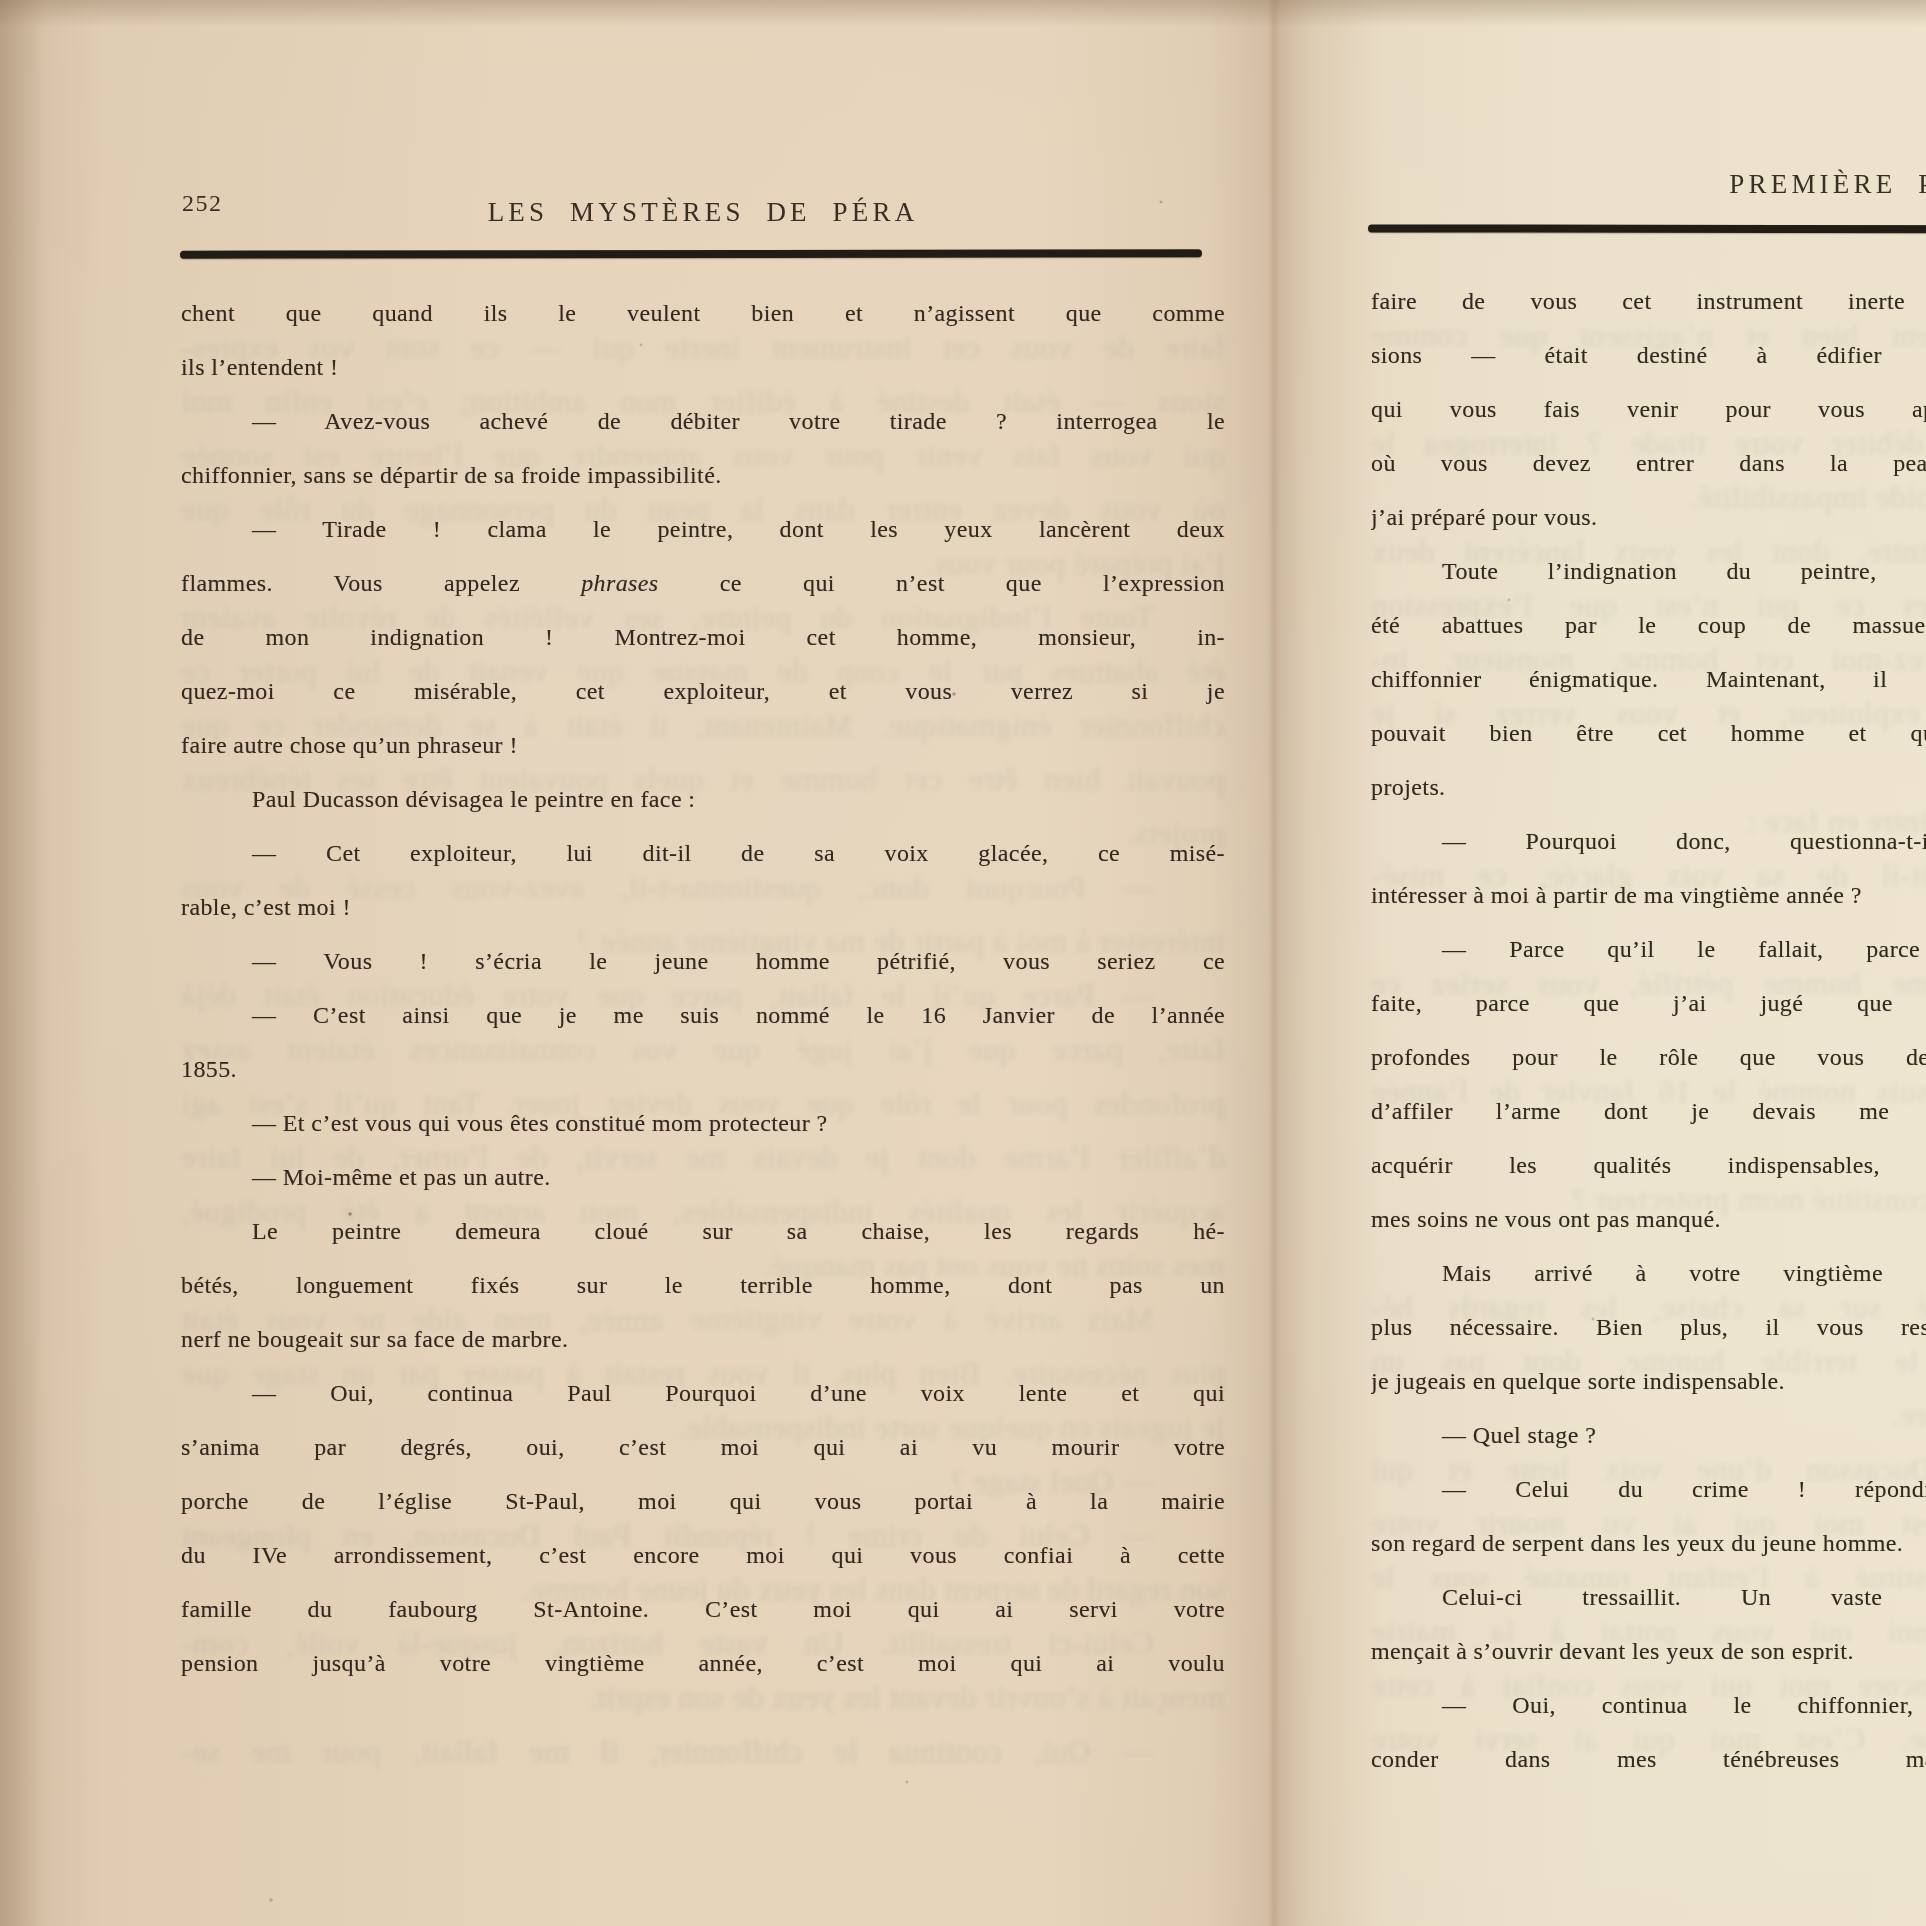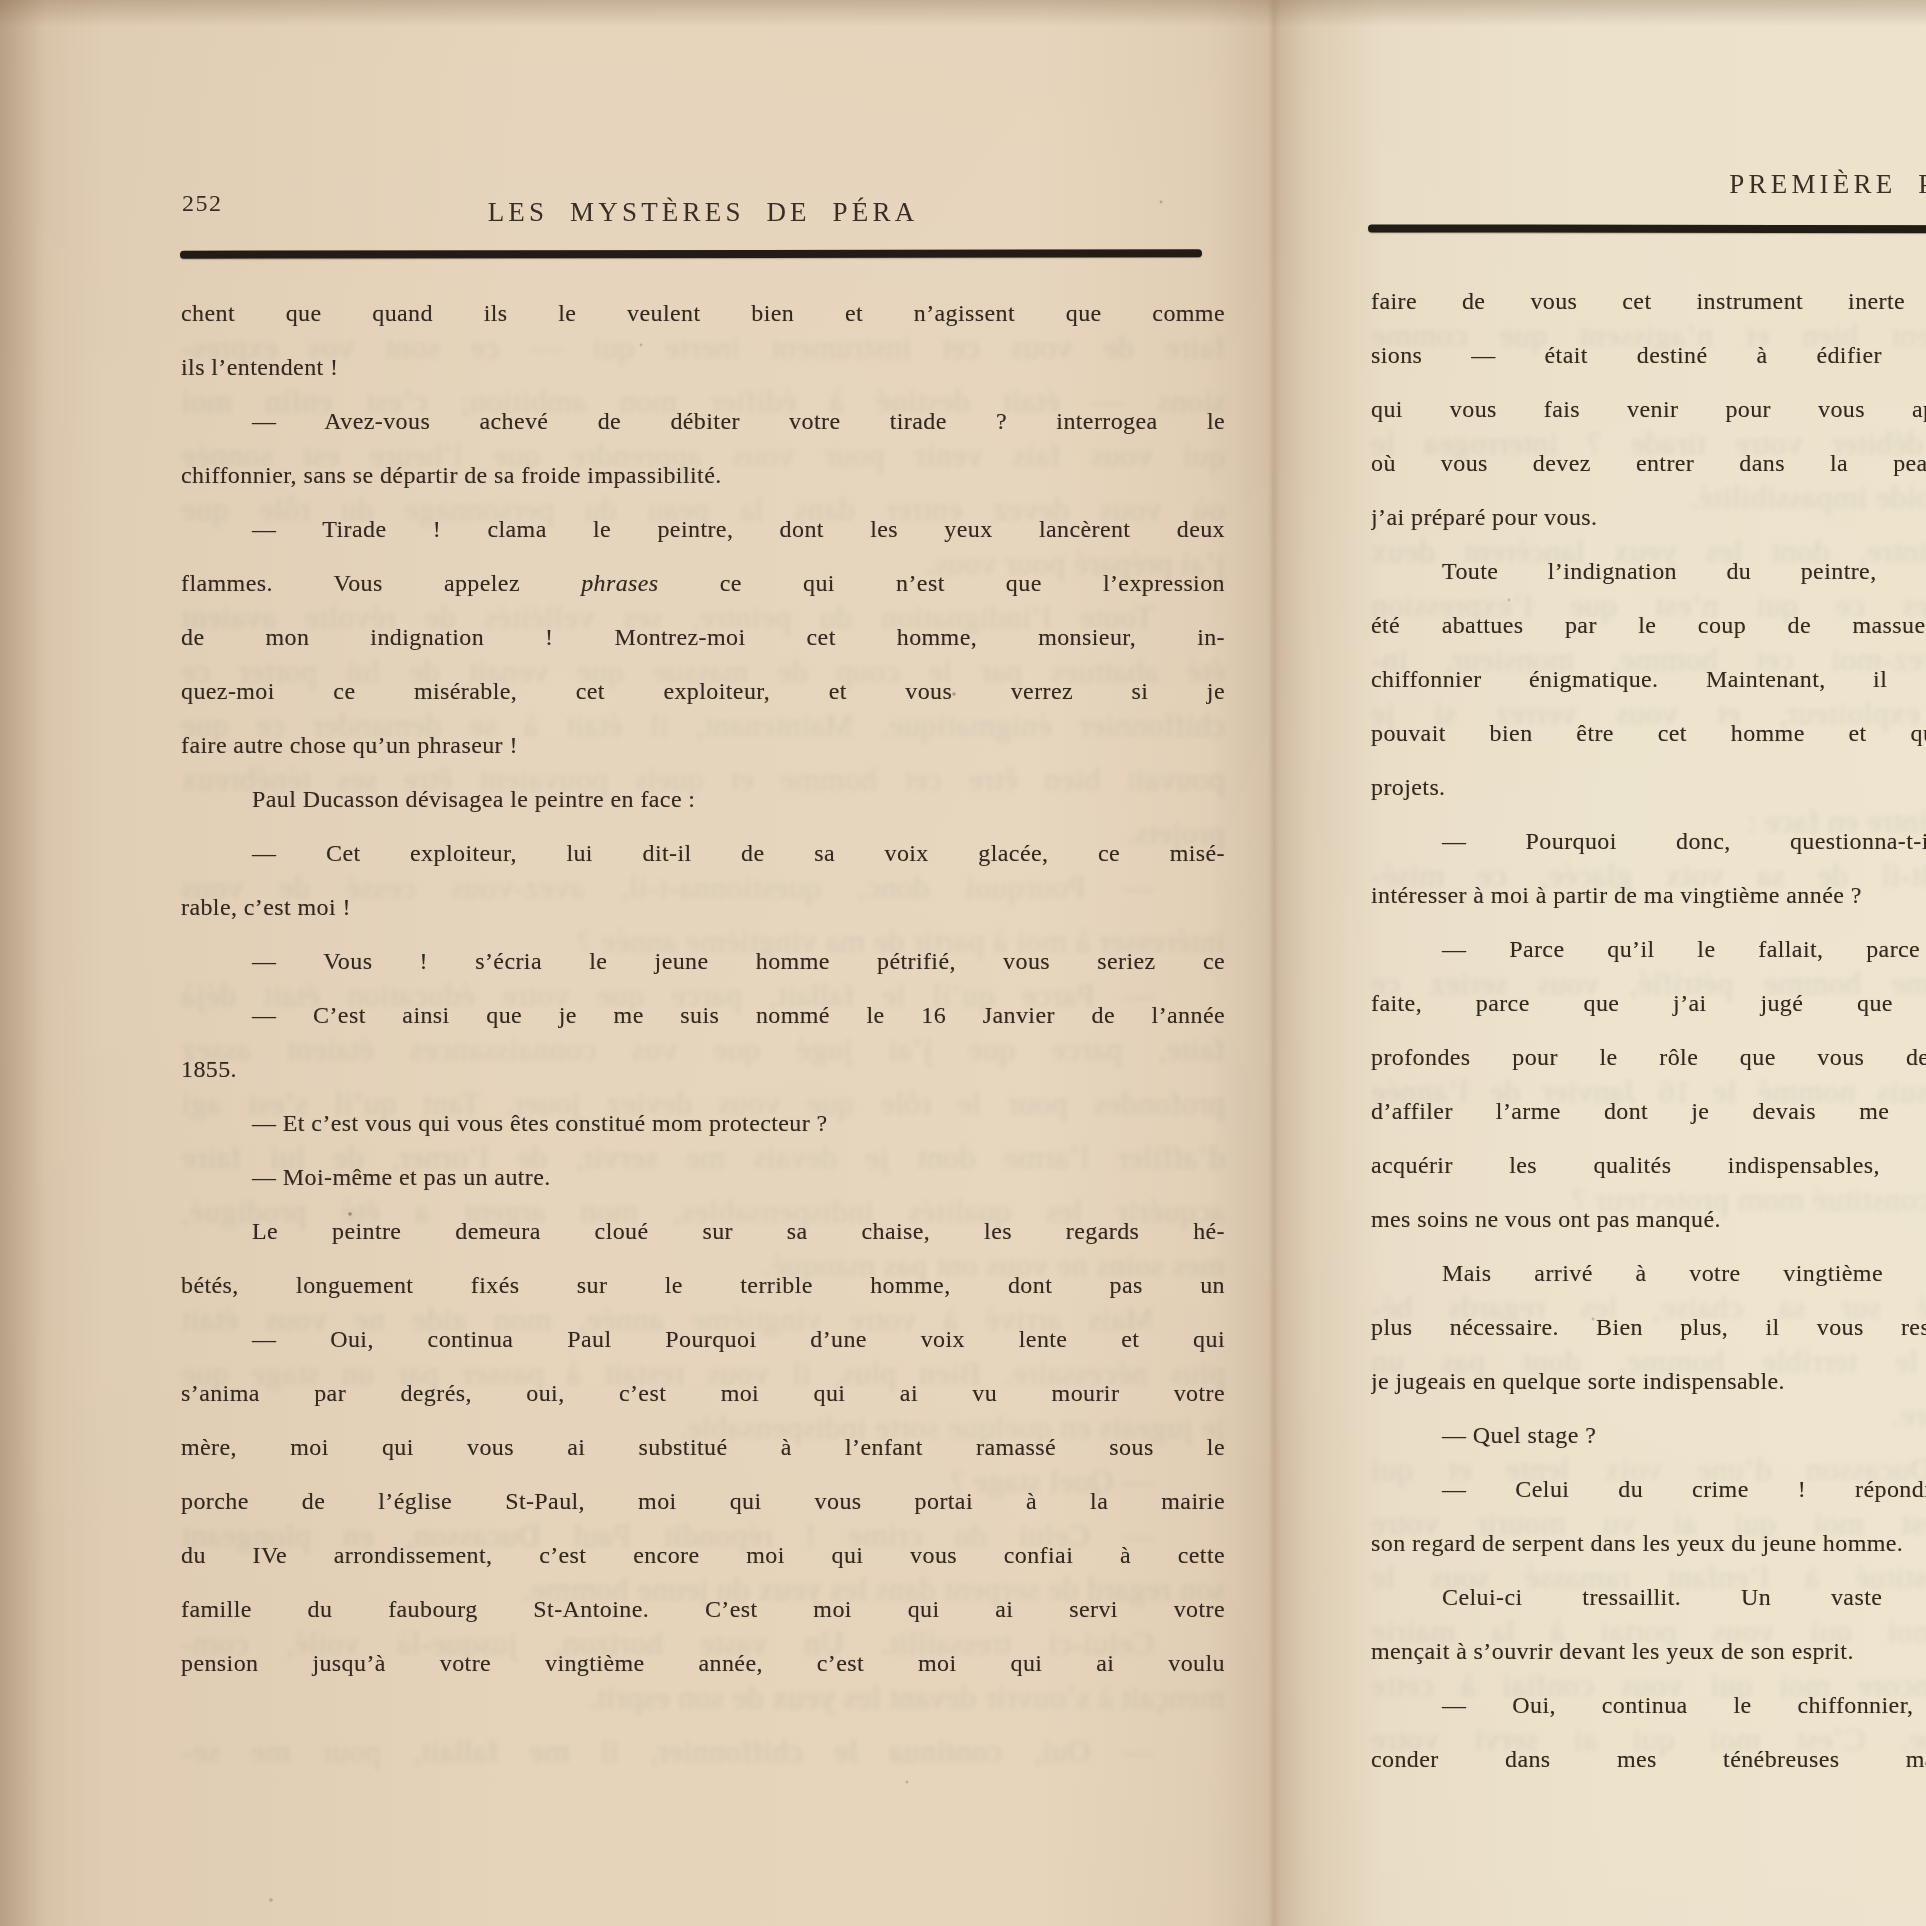--- a/index.html
+++ b/index.html
@@ -176,23 +176,23 @@
       <div class="line indent pend">Paul Ducasson dévisagea le peintre en face :</div>
       <div class="line indent">— Cet exploiteur, lui dit-il de sa voix glacée, ce misé-</div>
       <div class="line pend">rable, c’est moi !</div>
       <div class="line indent">— Vous ! s’écria le jeune homme pétrifié, vous seriez ce</div>
       <div class="line indent">— C’est ainsi que je me suis nommé le 16 Janvier de l’année</div>
       <div class="line pend">1855.</div>
       <div class="line indent pend">— Et c’est vous qui vous êtes constitué mom protecteur ?</div>
       <div class="line indent pend">— Moi-même et pas un autre.</div>
       <div class="line indent">Le peintre demeura cloué sur sa chaise, les regards hé-</div>
       <div class="line">bétés, longuement fixés sur le terrible homme, dont pas un</div>
+      <div class="line pend">nerf ne bougeait sur sa face de marbre.</div>
       <div class="line indent">— Oui, continua Paul Pourquoi d’une voix lente et qui</div>
       <div class="line">s’anima par degrés, oui, c’est moi qui ai vu mourir votre</div>
-      <div class="line">mère, moi qui vous ai substitué à l’enfant ramassé sous le</div>
       <div class="line">porche de l’église St-Paul, moi qui vous portai à la mairie</div>
       <div class="line">du IVe arrondissement, c’est encore moi qui vous confiai à cette</div>
       <div class="line">famille du faubourg St-Antoine. C’est moi qui ai servi votre</div>
       <div class="line">pension jusqu’à votre vingtième année, c’est moi qui ai voulu</div>
     </div>
   <div class="text text-right">
       <div class="line">faire de vous cet instrument inerte qui — ce sont vos expres-</div>
       <div class="line">sions — était destiné à édifier mon ambition; c’est enfin moi</div>
       <div class="line">qui vous fais venir pour vous apprendre que l’heure est sonnée</div>
       <div class="line">où vous devez entrer dans la peau du personnage du rôle que</div>

